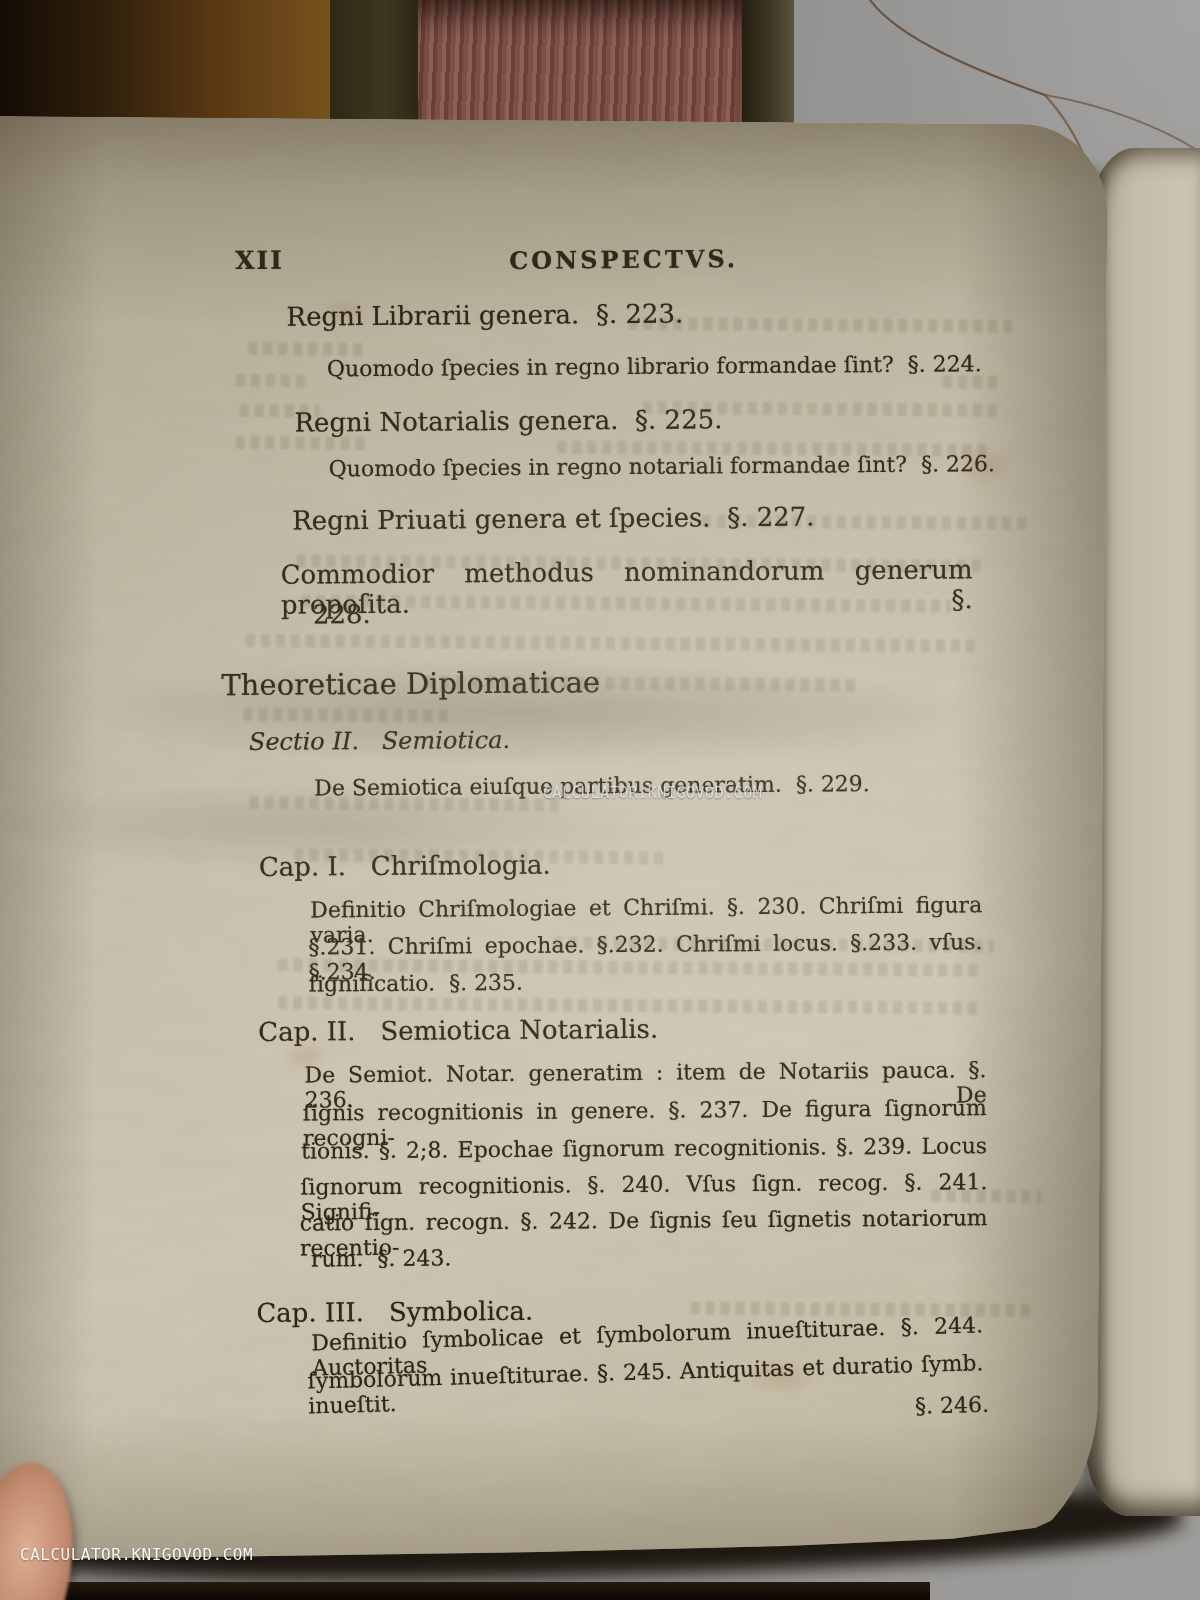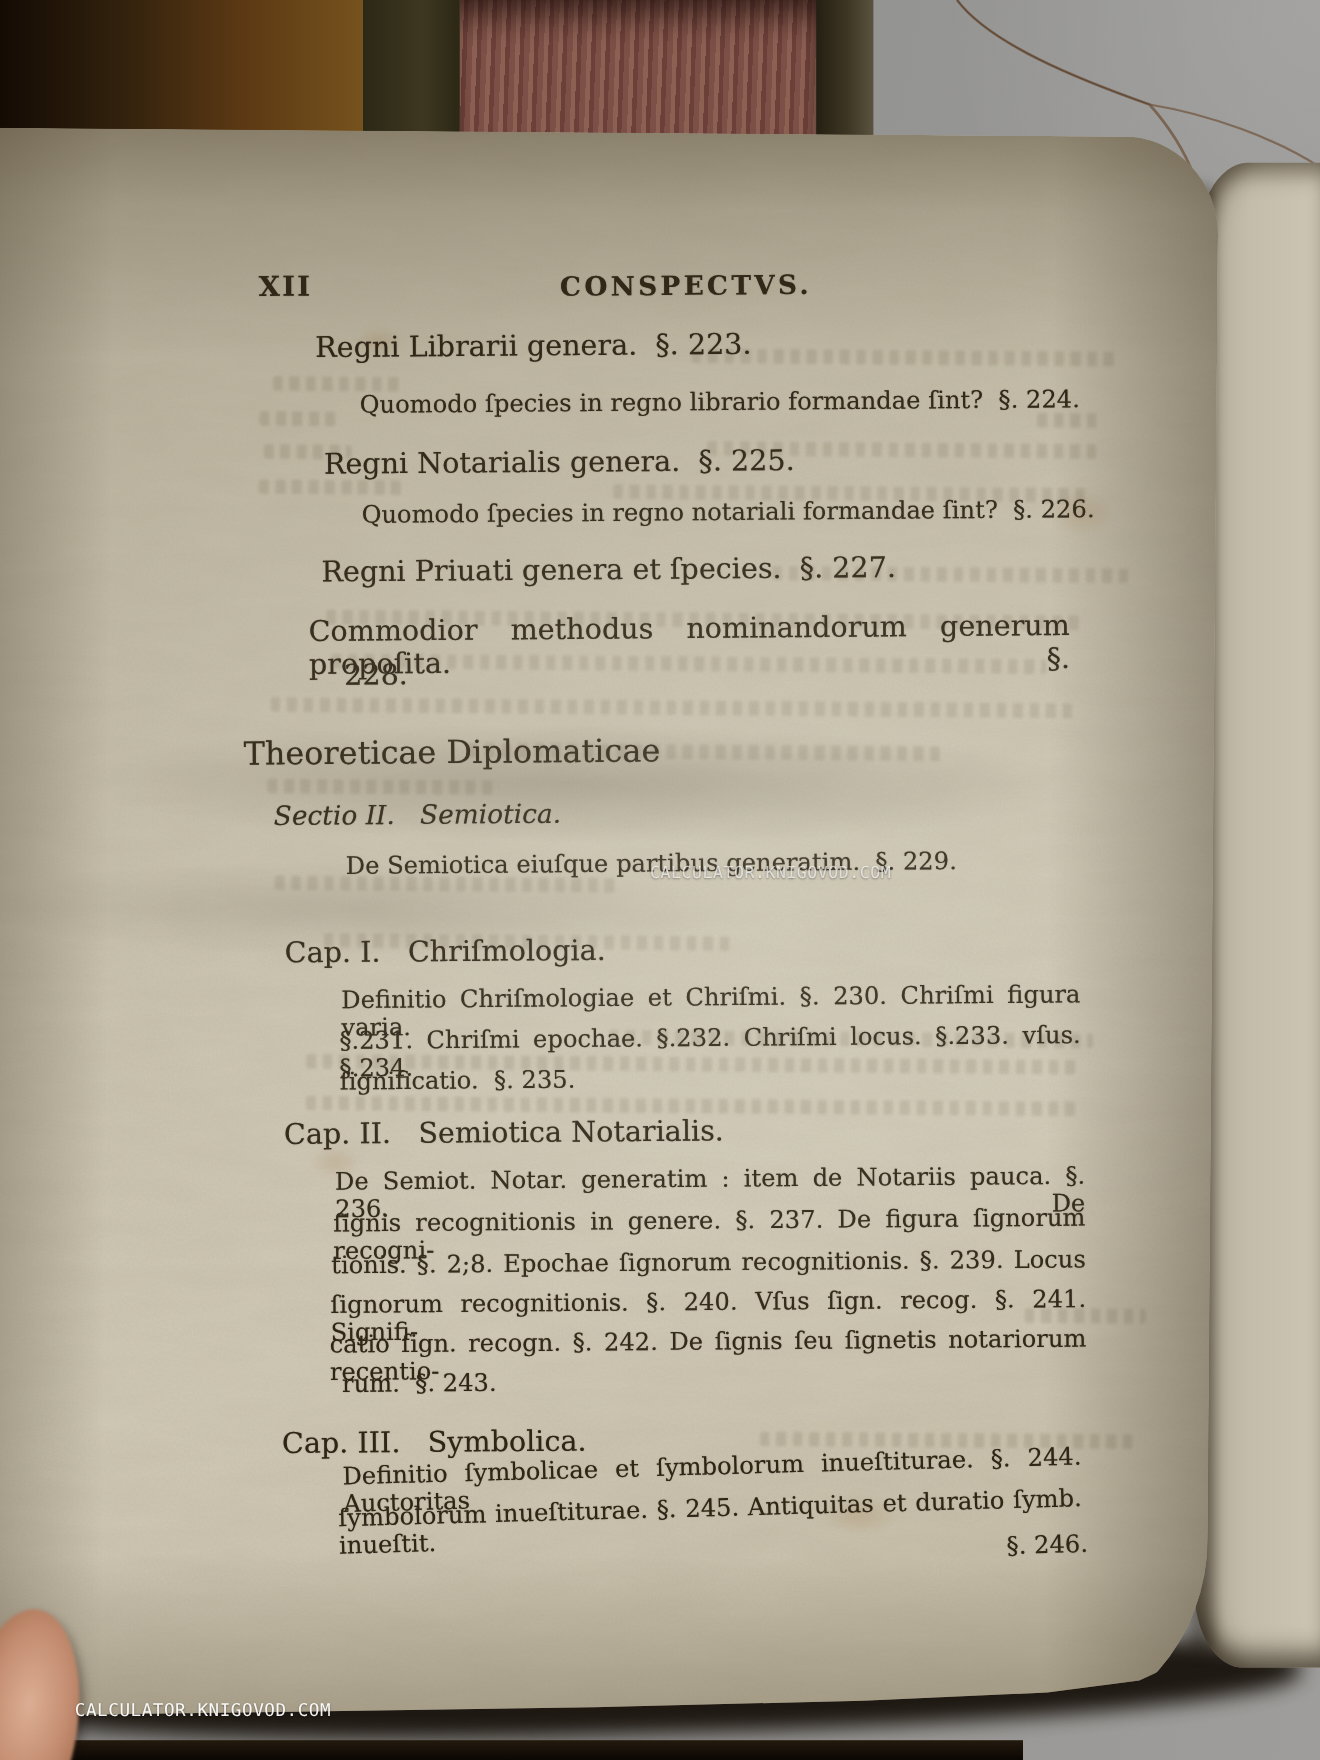--- a/index.html
+++ b/index.html
@@ -65,21 +65,21 @@
     background:repeating-linear-gradient(90deg,rgba(84,70,48,.17) 0 9px,rgba(84,70,48,0) 9px 15px);}
   .stain{position:absolute;border-radius:50%;filter:blur(3px);
     background:radial-gradient(closest-side,rgba(150,110,60,.22),rgba(150,110,60,0));}
   
   .bottom-strip{left:0;top:1582px;width:930px;height:18px;
     background:linear-gradient(180deg,#241a0e,#0b0703);}
   .finger{left:-34px;top:1462px;width:104px;height:215px;border-radius:50%;
     background:radial-gradient(60% 55% at 55% 40%,#dcae93,#c28b6f 60%,#a97355 88%);
     transform:rotate(9deg);filter:blur(1.5px);box-shadow:4px 6px 10px rgba(20,12,6,.45);}
   .wm{position:absolute;font-family:"DejaVu Sans Mono","Liberation Mono",monospace;
-    color:rgba(255,255,255,.82);letter-spacing:.5px;text-shadow:0 1px 2px rgba(0,0,0,.4);margin-left:48px;}
+    color:rgba(255,255,255,.82);letter-spacing:.5px;text-shadow:0 1px 2px rgba(0,0,0,.4);}
   .wm-center{left:543px;top:784px;font-size:15px;color:rgba(255,255,255,.68);}
   .wm-corner{left:20px;top:1545px;font-size:16px;color:rgba(255,255,255,.95);}
 </style>
 </head>
 <body>
 
 <div id="stage">
 
   <div class="abs wall-shade"></div>
   <svg class="abs" style="left:740px;top:0;width:460px;height:420px" viewBox="0 0 460 420">

